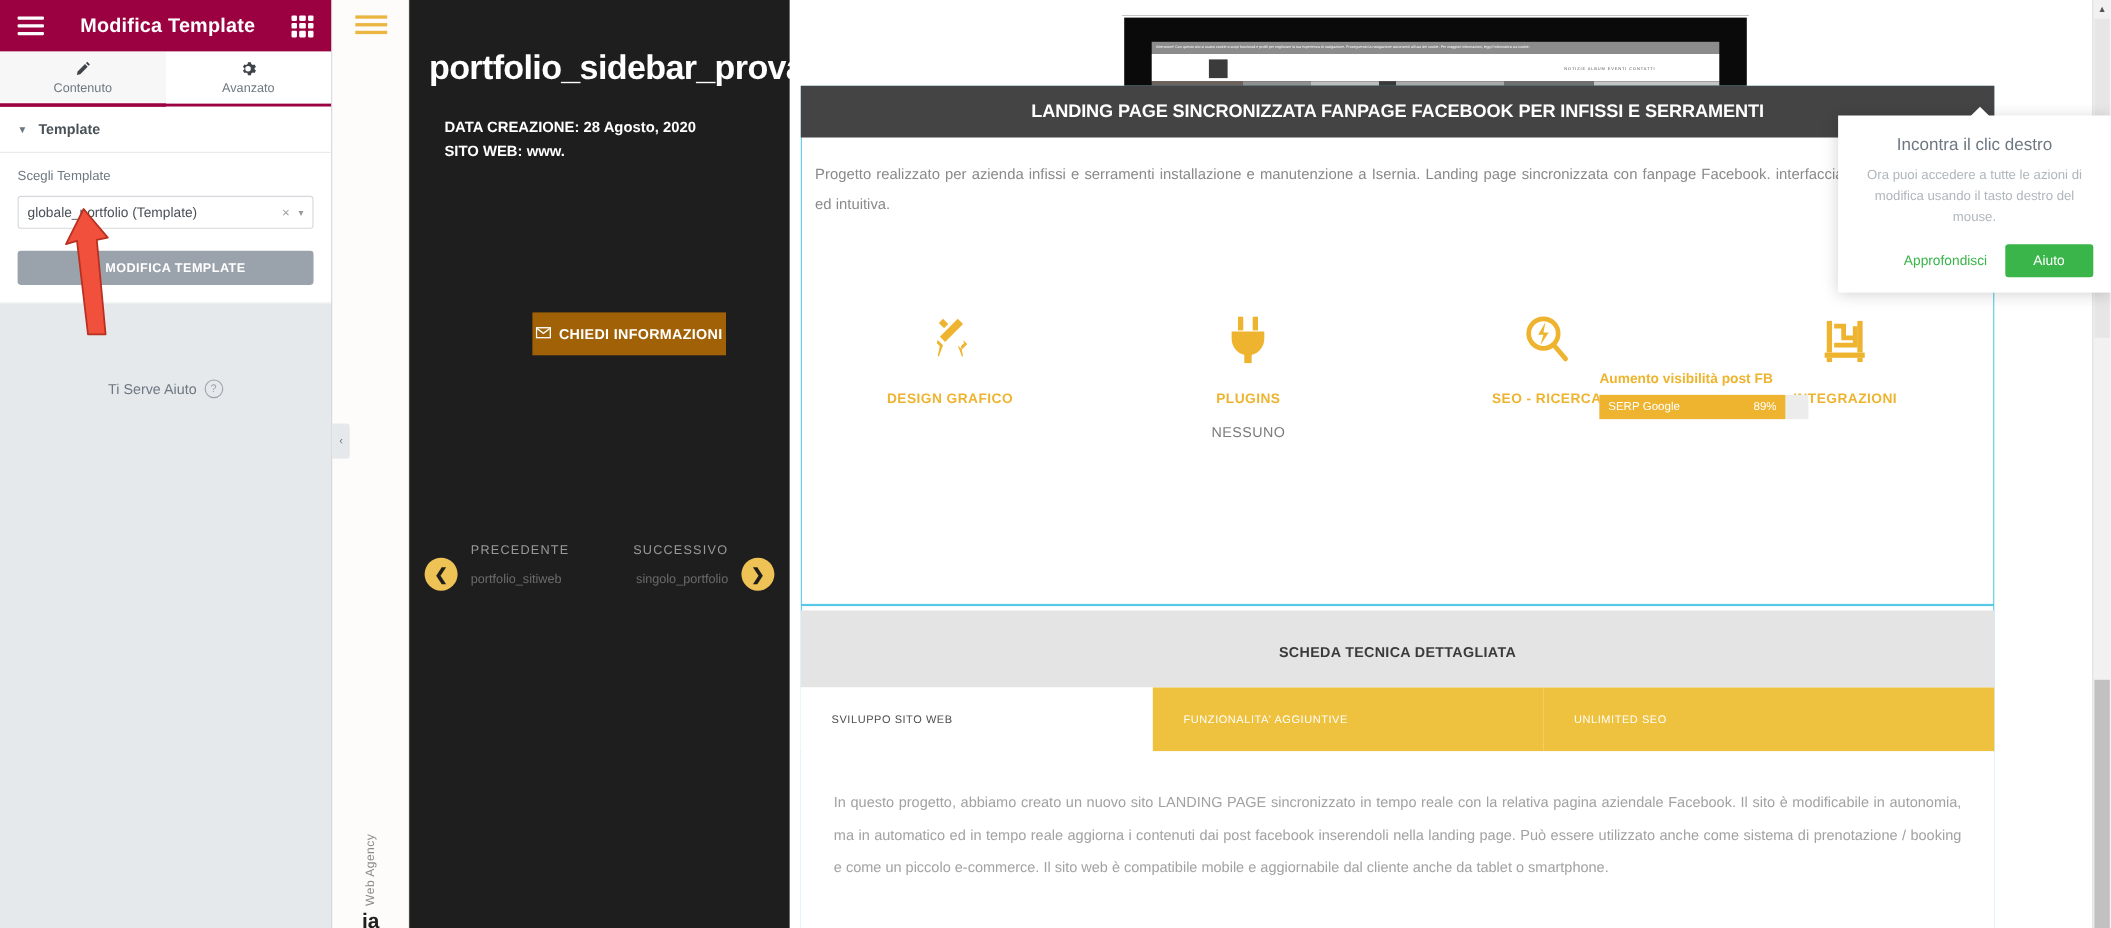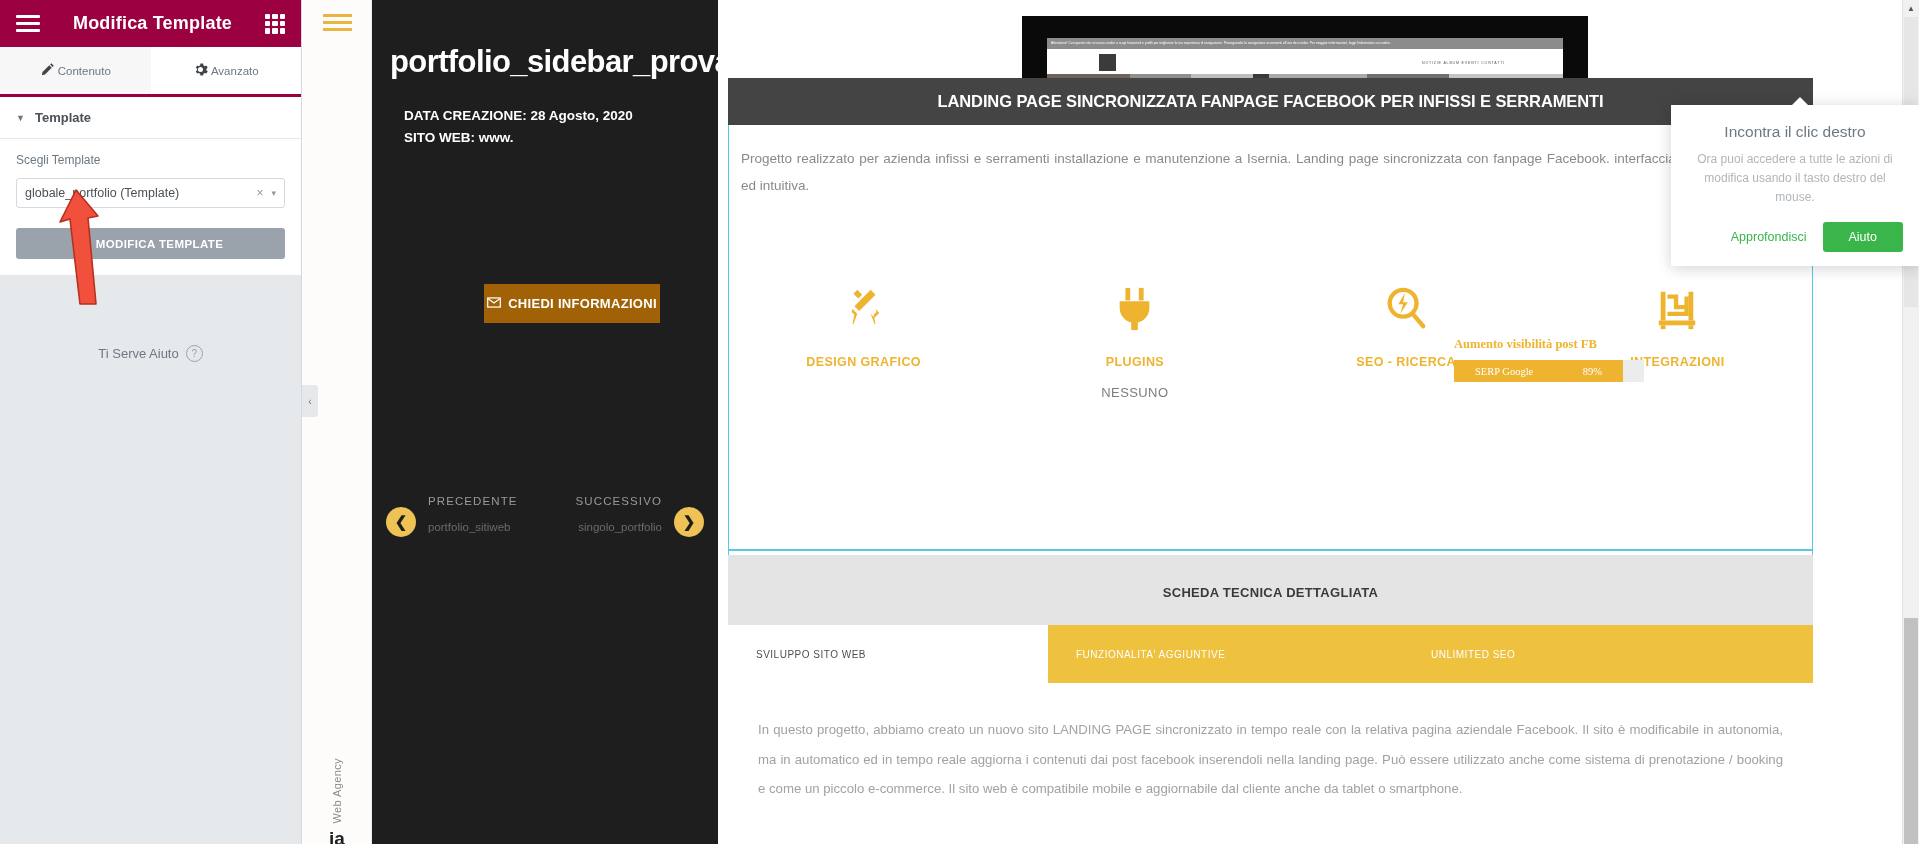--- a/index.html
+++ b/index.html
@@ -10,21 +10,21 @@
   
   #panel { position:absolute; left:0; top:0; width:302px; height:844px; background:#e6e9ec; border-right:1px solid #d5d8dc; }
   #panel-header { height:47px; background:#9b0041; display:flex; align-items:center; justify-content:space-between; padding:0 16px; }
   #panel-header .ptitle { color:#fff; font-size:18px; font-weight:bold; letter-spacing:.2px; flex:1; text-align:center; }
   .hamburger { width:24px; display:flex; flex-direction:column; gap:4px; cursor:pointer; }
   .hamburger i { display:block; height:3px; background:#fff; border-radius:1px; }
   .grid-icon { width:20px; height:20px; display:grid; grid-template-columns:repeat(3,1fr); grid-template-rows:repeat(3,1fr); gap:2px; cursor:pointer;}
   .grid-icon span { background:#fff; border-radius:1px; }
 
   #panel-tabs { display:flex; background:#fff; height:50px; border-bottom:3px solid #9b0041; }
-  .ptab { flex:1; display:flex; flex-direction:row; align-items:center; justify-content:center; gap:3px;
+  .ptab { flex:1; display:flex; flex-direction:column; align-items:center; justify-content:center; gap:3px;
           font-size:11.5px; color:#6d7882; cursor:pointer; background:#fff; position:relative; }
   .ptab.active { background:#f7f7f7; }
   .ptab .tab-ico { font-size:14px; color:#3f444b; line-height:1; }
   .ptab .tab-lbl { font-size:11.5px; color:#6d7882; }
   .ptab.active::after{ content:""; position:absolute; left:0; right:0; bottom:-3px; height:3px; background:#9b0041;}
 
   #panel-body { background:#fff; }
   .section-head { display:flex; align-items:center; gap:10px; padding:13px 16px; border-bottom:1px solid #e6e9ec; }
   .section-head .caret { color:#6d7882; font-size:9px; }
   .section-head .sec-title { font-size:13px; font-weight:bold; color:#495157; }
@@ -101,25 +101,25 @@
        display:block; text-align:center; line-height:47px; white-space:nowrap; }
   .lp-desc { position:absolute; left:23px; top:145px; width:1035px; font-size:13.5px; color:#8a8a8a;
        line-height:2.0; text-align:justify; }
 
   .feat-row { position:absolute; left:10px; top:285px; width:1085px; display:flex; }
   .feat { flex:1; text-align:center; }
   .feat .fico { color:#eeb42f; height:48px; display:flex; align-items:center; justify-content:center; }
   .feat .flbl { margin-top:22px; color:#eeb42f; font-size:12.5px; font-weight:bold; letter-spacing:.4px; }
   .feat .fsub { margin-top:16px; color:#7d7d7d; font-size:13px; letter-spacing:.4px; }
 
-  .bar-wrap { position:absolute; left:736px; top:337px; width:190px;font-family:Liberation Serif, serif; }
+  .bar-wrap { position:absolute; left:736px; top:337px; width:190px; }
   .bar-wrap .bar-cap { color:#eeb42f; font-size:12.5px; font-weight:bold; margin-bottom:8px; }
   .bar-track { height:22px; background:#ececec; position:relative; }
   .bar-fill { position:absolute; left:0; top:0; bottom:0; background:#eeb42f; display:flex; align-items:center;
-      justify-content:space-between; padding:0 21px; color:#fff; font-size:10.5px; }
+      justify-content:space-between; padding:0 8px; color:#fff; font-size:10.5px; }
 
   .tech-head { position:absolute; left:10px; top:555px; width:1085px; height:75px; background:#e4e4e4;
       display:flex; align-items:center; justify-content:center; font-size:13px; font-weight:bold;
       color:#3a3a3a; letter-spacing:.3px; }
   .tabs-row { position:absolute; left:10px; top:625px; width:1085px; height:58px; display:flex; background:#fff; }
   .lp-tab { display:flex; align-items:center; padding-left:28px; font-size:10px; font-weight:normal; letter-spacing:.5px; cursor:pointer; }
   .lp-tab.t1 { width:320px; background:#fff; color:#4e4e4e; }
   .lp-tab.t2 { width:355px; background:#eec13f; color:#fff; }
   .lp-tab.t3 { flex:1; background:#eec13f; color:#fff; }
   .tab-body { position:absolute; left:10px; top:683px; width:1085px; bottom:0; background:#fff; }

